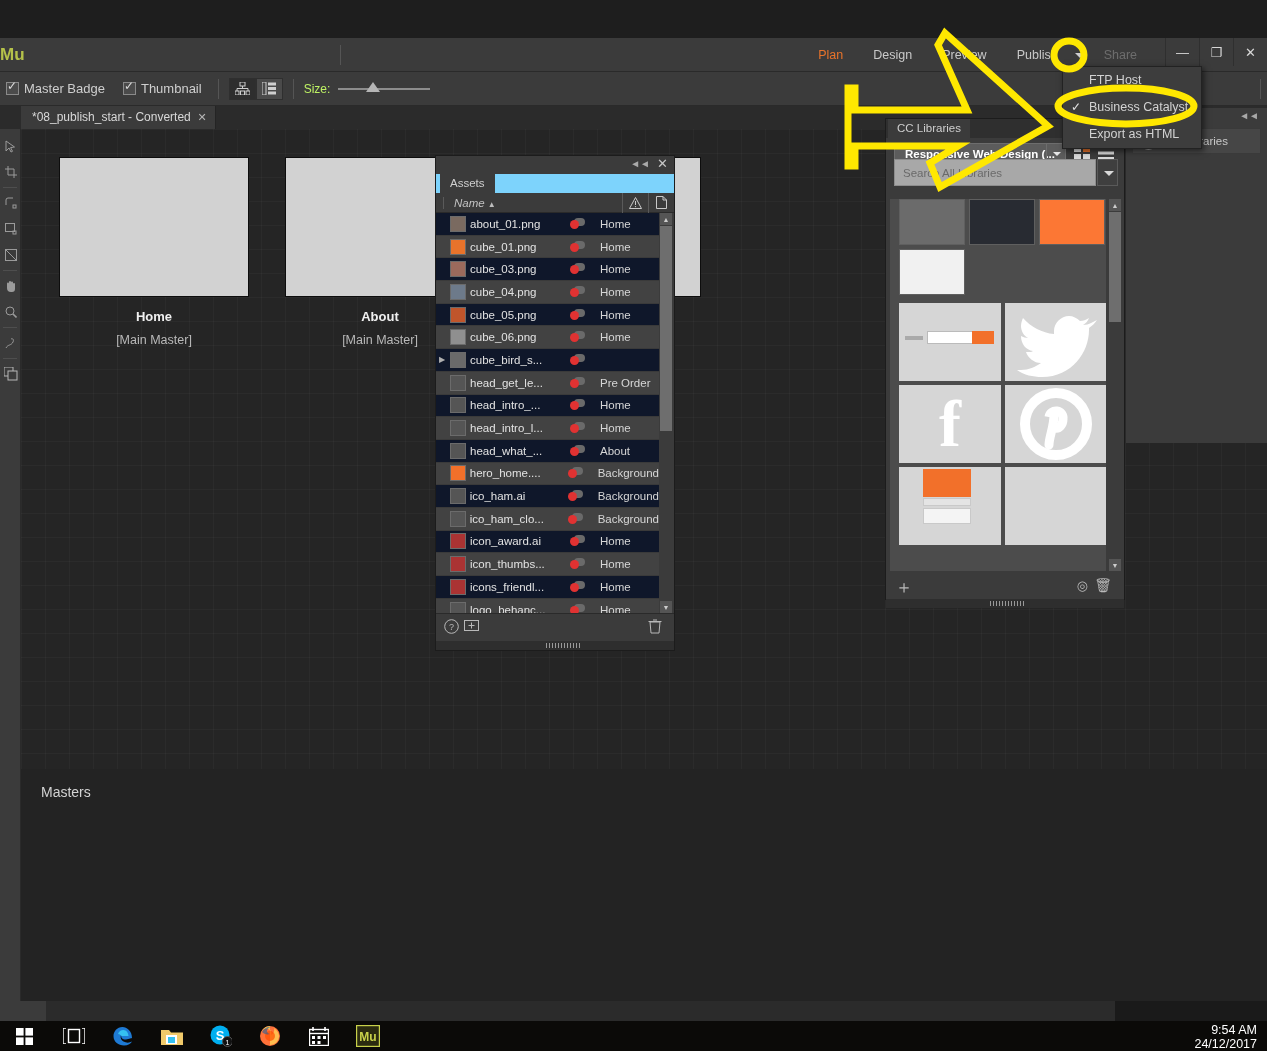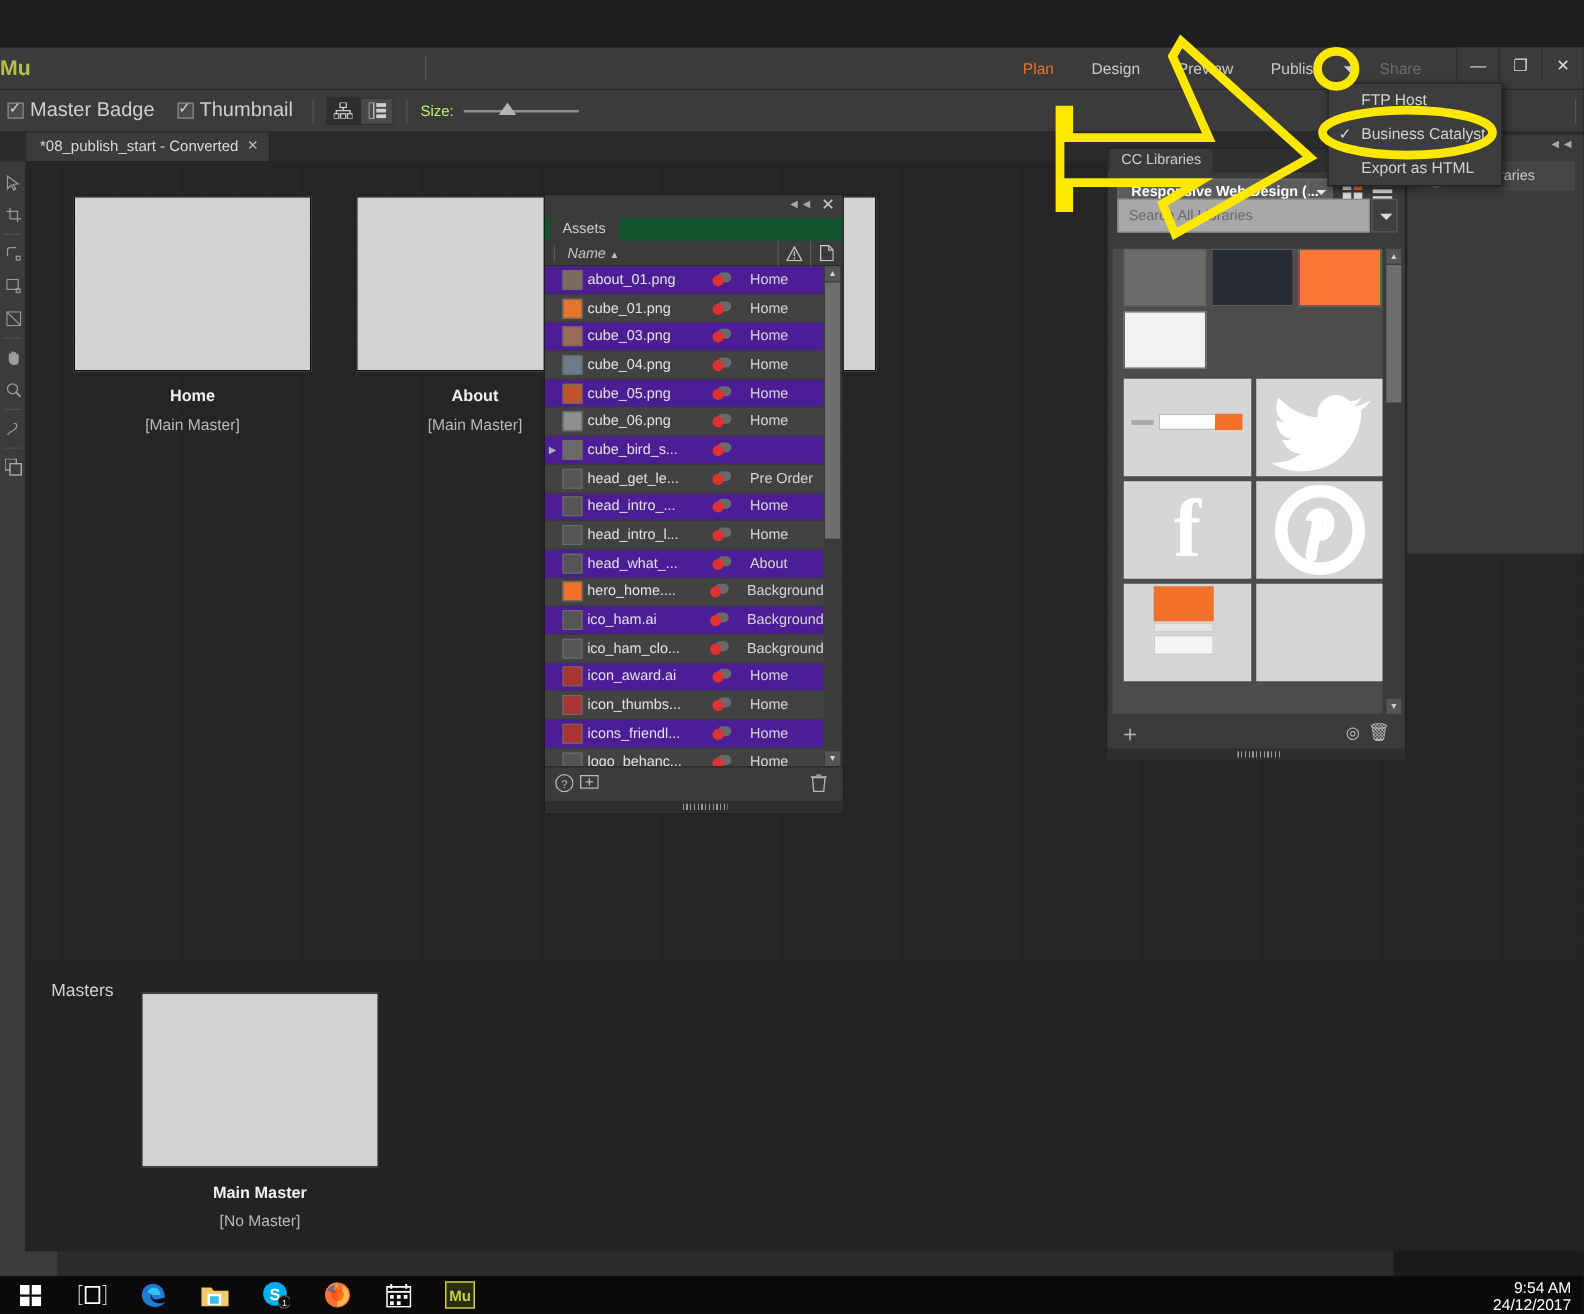--- a/index.html
+++ b/index.html
@@ -71,21 +71,21 @@
     display:flex; align-items:center;
   }
   .chk{ display:flex; align-items:center; margin-left:6px; }
   .chk .box{
     width:13px;height:13px;border:1px solid #8a8a8a;background:#4b4b4b;
     position:relative; margin-right:5px;
   }
   .chk .box:after{
     content:"✓"; position:absolute; left:0px; top:-4px; font-size:12px; color:#d8d8d8;
   }
-  .chk .lbl{ color:#cfcfcf; font-size:16px;text-align:right; }
+  .chk .lbl{ color:#cfcfcf; font-size:13px;text-align:right; }
   .opt-sep{ width:1px; height:20px; background:#555; margin:0 10px; }
   .viewtoggle{ display:flex; }
   .vt{
     width:27px;height:22px;background:#4a4a4a;border:1px solid #2f2f2f;
     display:flex;align-items:center;justify-content:center;
   }
   .vt.sel{ background:#2e2e2e; }
   .size-lbl{ color:#bef264; font-size:12px; margin-right:8px; }
   .slider{ position:relative; width:92px; height:14px; }
   .slider .track{ position:absolute; left:0; top:6px; width:92px; height:2px; background:#8d8d8d; }
@@ -157,21 +157,21 @@
     position:absolute; left:435px; top:155px; width:240px; height:496px;
     background:#3b3b3b; border:1px solid #1c1c1c; z-index:30;
   }
   .assets-titlebar{ height:18px; position:relative; background:#3b3b3b; }
   .assets-titlebar .collapse{
     position:absolute; right:24px; top:2px; color:#aaa; font-size:10px;
   }
   .assets-titlebar .closep{
     position:absolute; right:6px; top:0px; color:#c8c8c8; font-size:13px;
   }
-  .assets-tabs{ height:19px; background:#14532d; position:relative;text-decoration:underline; }
+  .assets-tabs{ height:19px; background:#7dd3fc; position:relative;text-decoration:underline; }
   .assets-tab{
     position:absolute; left:4px; top:0; height:19px; line-height:19px;
     background:#3b3b3b; color:#cfcfcf; font-size:11.5px; padding:0 10px;
   }
   .assets-head{
     height:20px; background:#3b3b3b; display:flex; align-items:center;
     border-bottom:1px solid #2a2a2a; position:relative;
   }
   .ah-name{
     color:#c2c2c2; font-size:11.5px; padding-left:10px; border-left:1px solid #5a5a5a;
@@ -181,21 +181,21 @@
   .ah-icon{
     width:26px; height:20px; display:flex; align-items:center; justify-content:center;
     border-left:1px solid #5a5a5a; color:#c9c9c9; font-size:11px;
   }
   .assets-list{
     position:absolute; left:0; top:57px; right:15px; bottom:37px;
     overflow:hidden; background:#454545;
   }
   .arow{
     height:22.7px; display:flex; align-items:center; position:relative;
-    border-bottom:1px solid #3a3a3a; background:#4c1d95;
+    border-bottom:1px solid #3a3a3a; background:#0f172a;
   }
   .arow:nth-child(even){ background:#424242; }
   .arow .expander{
     width:12px; text-align:center; color:#b0b0b0; font-size:8px;
   }
   .arow .athumb{
     width:16px; height:16px; margin-left:2px; background:#5a5a5a; flex:none;
     border:1px solid #6b6b6b;
   }
   .arow .aname{
@@ -517,25 +517,20 @@
       <div class="pagethumb"></div>
       <div class="pagename">About</div>
       <div class="pagemaster">[Main Master]</div>
     </div>
 
     <div class="pagecard" style="left:490px; top:28px;">
       <div class="pagethumb"></div>
     </div>
 
     <div class="masters-label">Masters</div>
-    <div class="mastercard">
-      <div class="pagethumb"></div>
-      <div class="pagename">Main Master</div>
-      <div class="pagemaster">[No Master]</div>
-    </div>
   </div>
 
   <div class="rightdock">
     <div class="rd-bar">
       <div class="cc2">◄◄</div>
     </div>
     <div class="rd-item">
       <div class="ico"></div>
       <div class="lbl">CC Libraries</div>
     </div>

